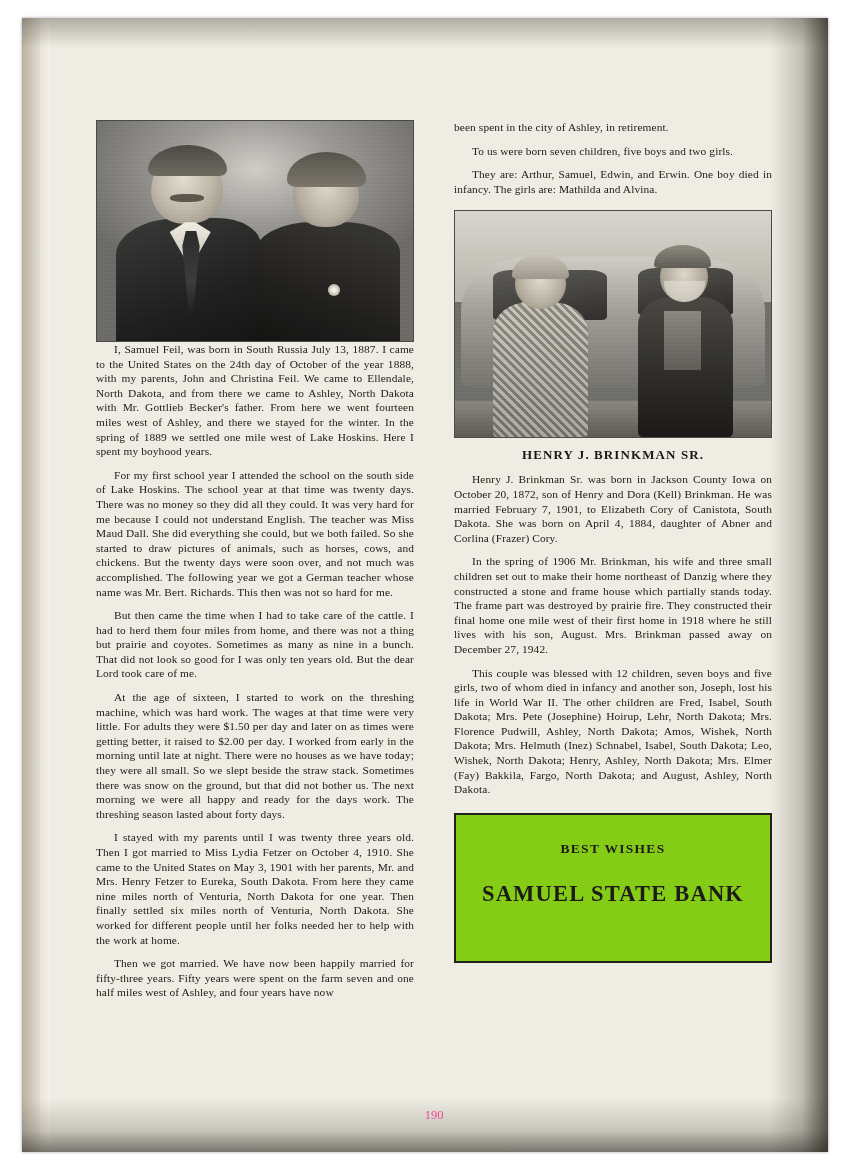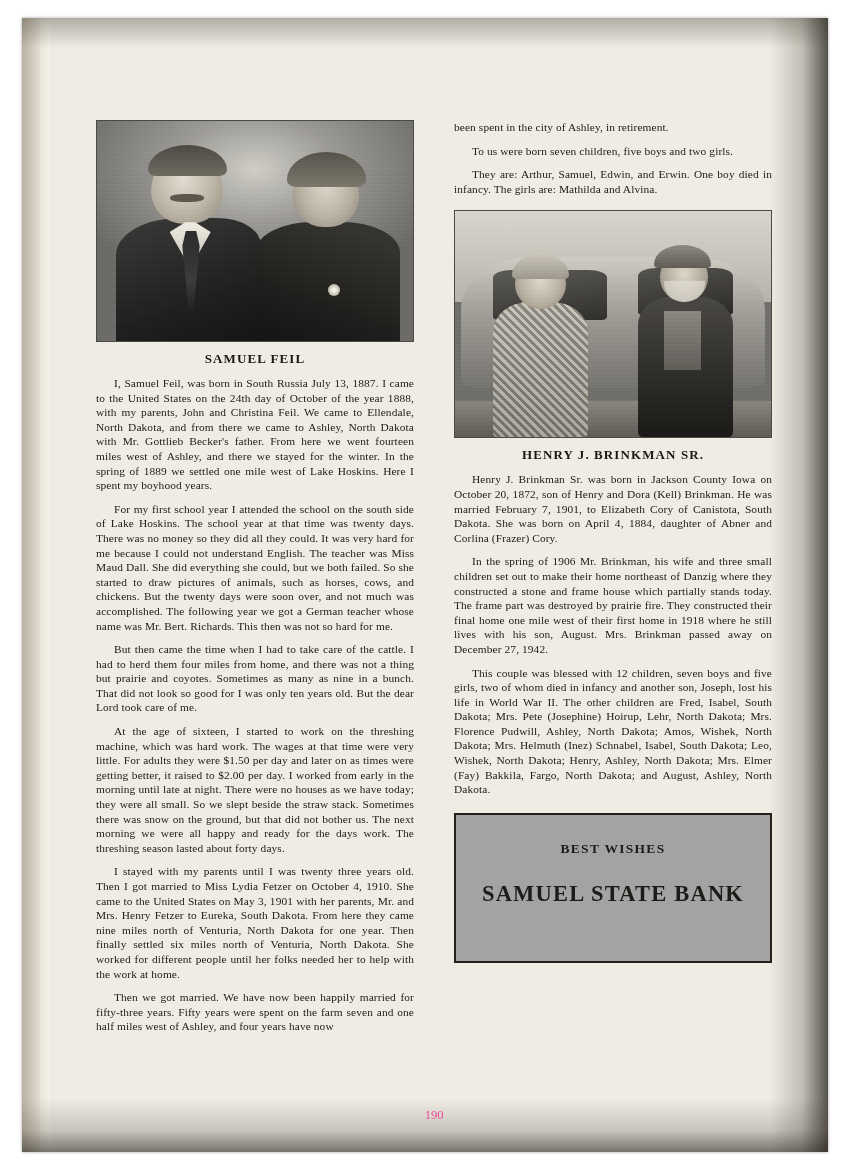--- a/index.html
+++ b/index.html
@@ -123,21 +123,21 @@
     color: #1a1814;
     font-family: "Liberation Serif", serif;
   }
 
   
   .ad {
     margin-top: 16px;
     border: 2px solid #23211c;
     padding: 26px 10px 30px 10px;
     text-align: center;
-    background: #a3a3a3;
+    background: #84cc16;
   }
   .ad-line1 {
     font-size: 13.5px;
     font-weight: bold;
     letter-spacing: 1.3px;
     margin-bottom: 24px;
   }
   .ad-line2 {
     font-size: 22.5px;
     font-weight: bold;
@@ -321,21 +321,20 @@
         <div class="p1-man-hair"></div>
         <div class="p1-man-stache"></div>
         <div class="p1-man-shirt"></div>
         <div class="p1-man-tie"></div>
         <div class="p1-woman-head"></div>
         <div class="p1-woman-hair"></div>
         <div class="p1-woman-brooch"></div>
         <div class="ph-noise"></div>
       </div>
 
-      <div class="caption">SAMUEL FEIL</div>
 
       <p class="body">I, Samuel Feil, was born in South Russia July 13, 1887. I came to the United States on the 24th day of October of the year 1888, with my parents, John and Christina Feil. We came to Ellendale, North Dakota, and from there we came to Ashley, North Dakota with Mr. Gottlieb Becker's father. From here we went fourteen miles west of Ashley, and there we stayed for the winter. In the spring of 1889 we settled one mile west of Lake Hoskins. Here I spent my boyhood years.</p>
       <p class="body">For my first school year I attended the school on the south side of Lake Hoskins. The school year at that time was twenty days. There was no money so they did all they could. It was very hard for me because I could not understand English. The teacher was Miss Maud Dall. She did everything she could, but we both failed. So she started to draw pictures of animals, such as horses, cows, and chickens. But the twenty days were soon over, and not much was accomplished. The following year we got a German teacher whose name was Mr. Bert. Richards. This then was not so hard for me.</p>
       <p class="body">But then came the time when I had to take care of the cattle. I had to herd them four miles from home, and there was not a thing but prairie and coyotes. Sometimes as many as nine in a bunch. That did not look so good for I was only ten years old. But the dear Lord took care of me.</p>
       <p class="body">At the age of sixteen, I started to work on the threshing machine, which was hard work. The wages at that time were very little. For adults they were $1.50 per day and later on as times were getting better, it raised to $2.00 per day. I worked from early in the morning until late at night. There were no houses as we have today; they were all small. So we slept beside the straw stack. Sometimes there was snow on the ground, but that did not bother us. The next morning we were all happy and ready for the days work. The threshing season lasted about forty days.</p>
       <p class="body">I stayed with my parents until I was twenty three years old. Then I got married to Miss Lydia Fetzer on October 4, 1910. She came to the United States on May 3, 1901 with her parents, Mr. and Mrs. Henry Fetzer to Eureka, South Dakota. From here they came nine miles north of Venturia, North Dakota for one year. Then finally settled six miles north of Venturia, North Dakota. She worked for different people until her folks needed her to help with the work at home.</p>
       <p class="body">Then we got married. We have now been happily married for fifty-three years. Fifty years were spent on the farm seven and one half miles west of Ashley, and four years have now</p>
     </div>
 
     <div class="col col-right">

